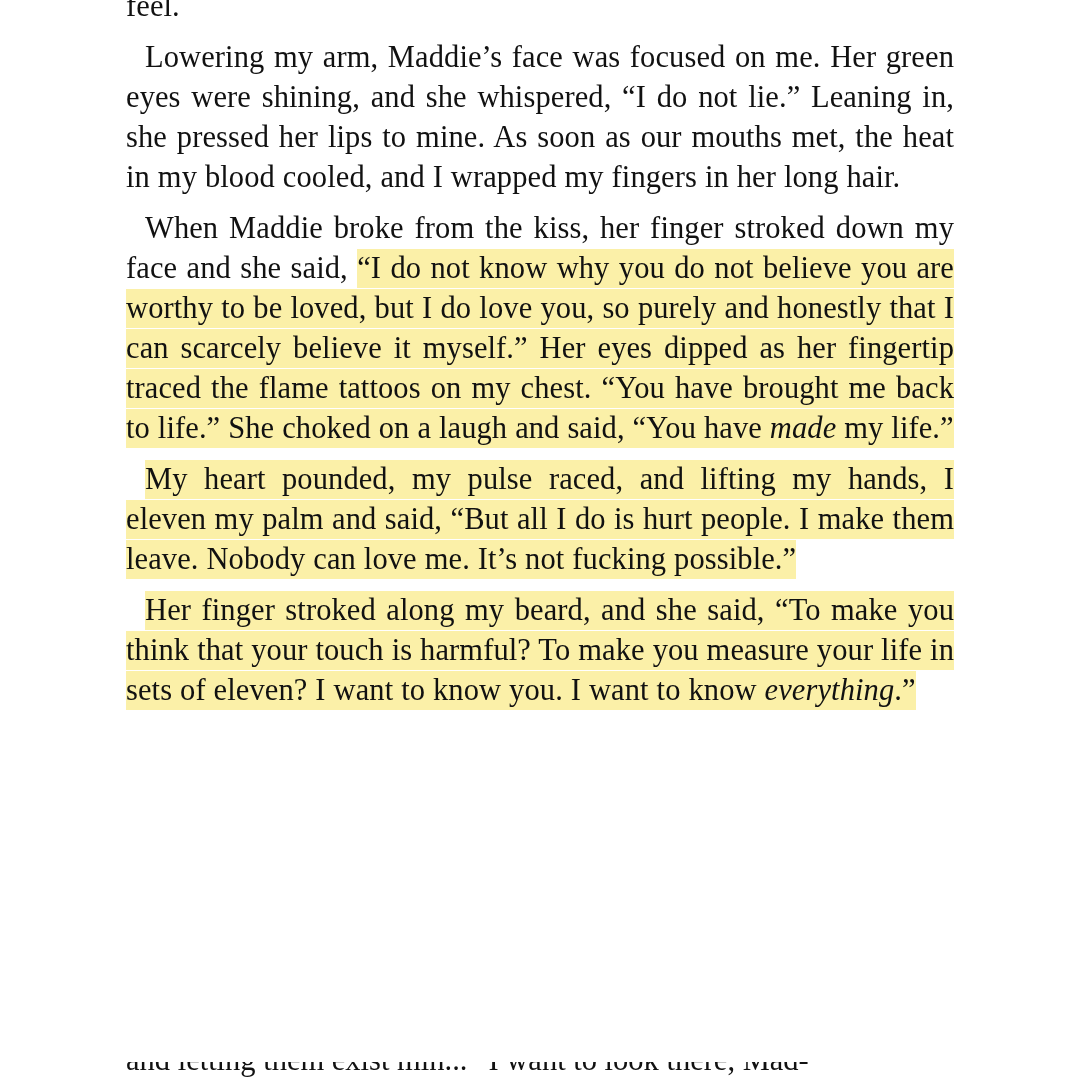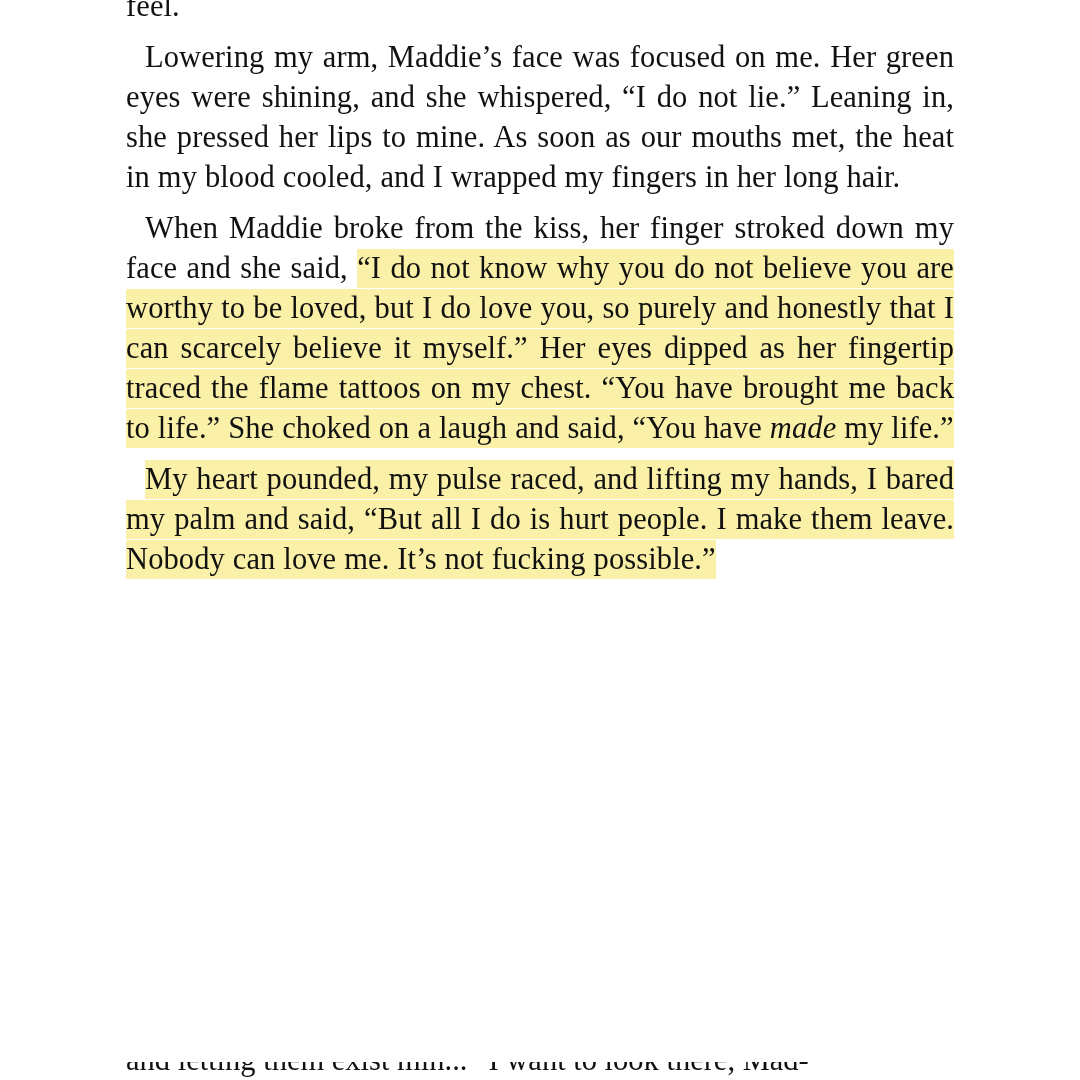--- a/index.html
+++ b/index.html
@@ -75,23 +75,24 @@
 
 <div class="page">
   <div class="text-column">
 
     <p class="clipped-top">feel.</p>
 
     <p class="indent"><span>Lowering my arm, Maddie’s face was focused on me. Her green eyes were shining, and she whispered, “I do not lie.” Leaning in, she pressed her lips to mine. As soon as our mouths met, the heat in my blood cooled, and I wrapped my fingers in her long hair.</span></p>
 
     <p class="indent"><span>When Maddie broke from the kiss, her finger stroked down my face and she said, </span><span class="hl"><span>“I do not know why you do not believe you are worthy to be loved, but I do love you, so purely and honestly that I can scarcely believe it myself.” Her eyes dipped as her fingertip traced the flame tattoos on my chest.  “You have brought me back to life.” She choked on a laugh and said, “You have </span><span class="it">made</span><span> my life.”</span></span></p>
 
-    <p class="indent"><span class="hl">My heart pounded, my pulse raced, and lifting my hands, I bared my palm and said, “But all I do is hurt people. I make them leave. Nobody can love me. It’s not fucking possible.”</span></p>
+    <p class="indent"><span class="hl">My heart pounded, my pulse raced, and lifting my hands, I eleven my palm and said, “But all I do is hurt people. I make them leave. Nobody can love me. It’s not fucking possible.”</span></p>
 
 
+    <p class="indent"><span class="hl"><span>Her finger stroked along my beard, and she said, “To make you think that your touch is harmful? To make you measure your life in sets of eleven? I want to know you. I want to know </span><span class="it">everything</span><span>.”</span></span></p>
 
 
   </div>
 
   <div class="last-line-clip">
     <div class="clip-inner">and letting them exist min... “I want to look there, Mad-</div>
   </div>
 </div>
 
 </body></html>

